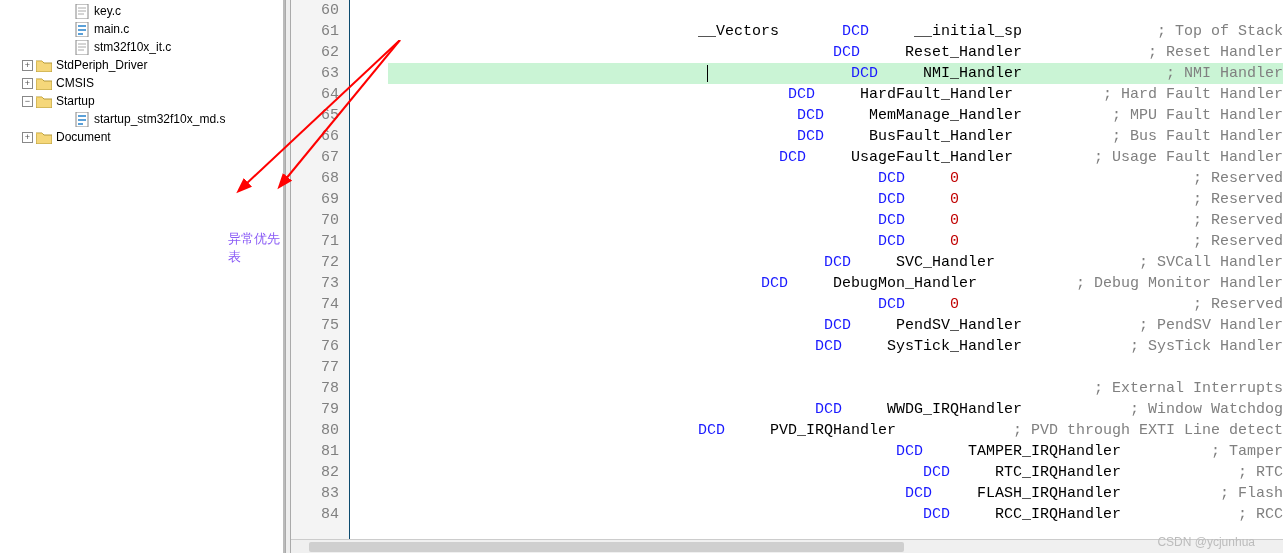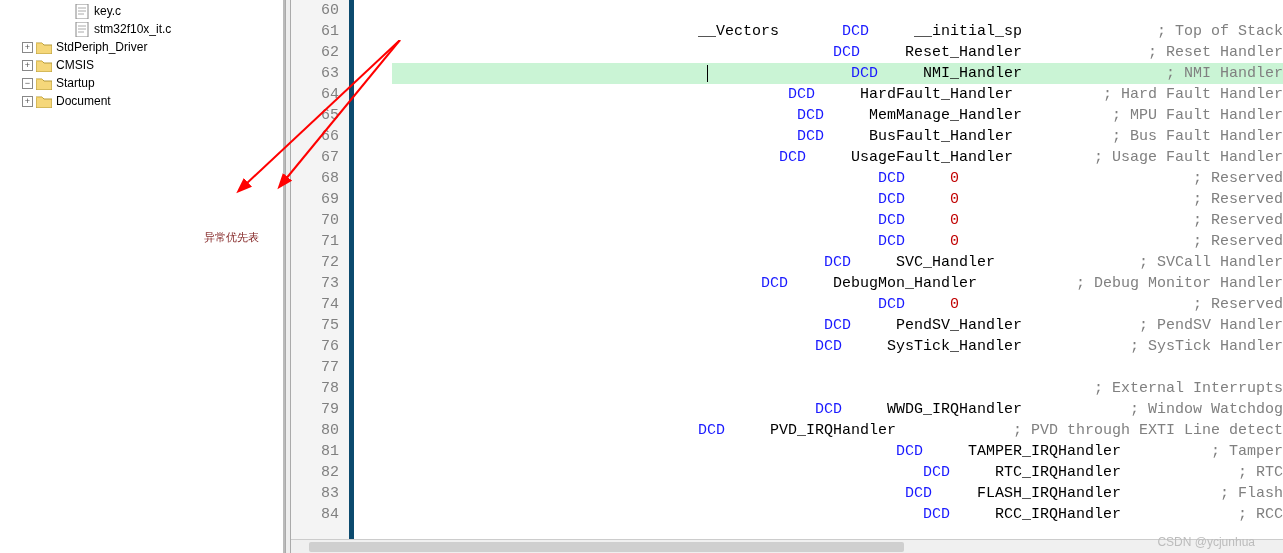--- a/index.html
+++ b/index.html
@@ -50,23 +50,23 @@
       margin-right: 4px;
       flex-shrink: 0;
       display: inline-flex;
       align-items: center;
       justify-content: center;
     }
     .tree-label { font-size: 12px; color: #000; }
     .annotation {
       position: absolute;
       top: 230px;
-      left: 204px;
-      color: #7f1d1d;
-      font-size: 11px;
+      left: 228px;
+      color: #8b5cf6;
+      font-size: 13px;
       pointer-events: none;
     }
     .arrow-svg {
       position: absolute;
       top: 40px;
       left: 210px;
       pointer-events: none;
       z-index: 5;
     }
     .gutter-border {
@@ -78,21 +78,21 @@
     }
     .editor-panel {
       flex: 1;
       display: flex;
       background: #fff;
       overflow: hidden;
       position: relative;
     }
     .line-numbers {
       background: #f4f4f4;
-      border-right: 5px solid #0c4a6e;
+      border-right: 1px solid #0c4a6e;
       text-align: right;
       padding: 0 10px 0 30px;
       color: #808080;
       font-family: Consolas, "Courier New", monospace;
       font-size: 15px;
       line-height: 21px;
       flex-shrink: 0;
       user-select: none;
     }
     .code-area {
@@ -165,20 +165,33 @@
           </svg>
         </span>
         <span class="tree-label">key.c</span>
       </div>
       <div class="tree-item">
         <span class="tree-indent" style="width: 56px;"></span>
         <span class="expander-spacer"></span>
         <span class="tree-icon">
           <svg width="14" height="15" viewBox="0 0 14 15">
             <rect x="1" y="0" width="12" height="15" fill="#fff" stroke="#888"></rect>
+            <rect x="3" y="3" width="8" height="2" fill="#5aa0d8"></rect>
+            <rect x="3" y="7" width="8" height="2" fill="#5aa0d8"></rect>
+            <rect x="3" y="11" width="5" height="2" fill="#5aa0d8"></rect>
+          </svg>
+        </span>
+        <span class="tree-label">main.c</span>
+      </div>
+      <div class="tree-item">
+        <span class="tree-indent" style="width: 56px;"></span>
+        <span class="expander-spacer"></span>
+        <span class="tree-icon">
+          <svg width="14" height="15" viewBox="0 0 14 15">
+            <rect x="1" y="0" width="12" height="15" fill="#fff" stroke="#888"></rect>
             <line x1="3" y1="4" x2="11" y2="4" stroke="#aaa"></line>
             <line x1="3" y1="7" x2="11" y2="7" stroke="#aaa"></line>
             <line x1="3" y1="10" x2="9" y2="10" stroke="#aaa"></line>
           </svg>
         </span>
         <span class="tree-label">stm32f10x_it.c</span>
       </div>
       <div class="tree-item">
         <span class="tree-indent" style="width: 18px;"></span>
         <span class="expander">+</span>
@@ -204,20 +217,33 @@
       <div class="tree-item">
         <span class="tree-indent" style="width: 18px;"></span>
         <span class="expander">−</span>
         <span class="tree-icon">
           <svg width="16" height="13" viewBox="0 0 16 13">
             <path d="M0 2 L6 2 L8 4 L16 4 L16 13 L0 13 Z" fill="#f5d77a" stroke="#b59a3a"></path>
             <path d="M0 2 L6 2 L7 3 L0 3 Z" fill="#e8c45a"></path>
           </svg>
         </span>
         <span class="tree-label">Startup</span>
+      </div>
+      <div class="tree-item">
+        <span class="tree-indent" style="width: 56px;"></span>
+        <span class="expander-spacer"></span>
+        <span class="tree-icon">
+          <svg width="14" height="15" viewBox="0 0 14 15">
+            <rect x="1" y="0" width="12" height="15" fill="#fff" stroke="#888"></rect>
+            <rect x="3" y="3" width="8" height="2" fill="#5aa0d8"></rect>
+            <rect x="3" y="7" width="8" height="2" fill="#5aa0d8"></rect>
+            <rect x="3" y="11" width="5" height="2" fill="#5aa0d8"></rect>
+          </svg>
+        </span>
+        <span class="tree-label">startup_stm32f10x_md.s</span>
       </div>
       <div class="tree-item">
         <span class="tree-indent" style="width: 18px;"></span>
         <span class="expander">+</span>
         <span class="tree-icon">
           <svg width="16" height="13" viewBox="0 0 16 13">
             <path d="M0 2 L6 2 L8 4 L16 4 L16 13 L0 13 Z" fill="#f5d77a" stroke="#b59a3a"></path>
             <path d="M0 2 L6 2 L7 3 L0 3 Z" fill="#e8c45a"></path>
           </svg>
         </span>

